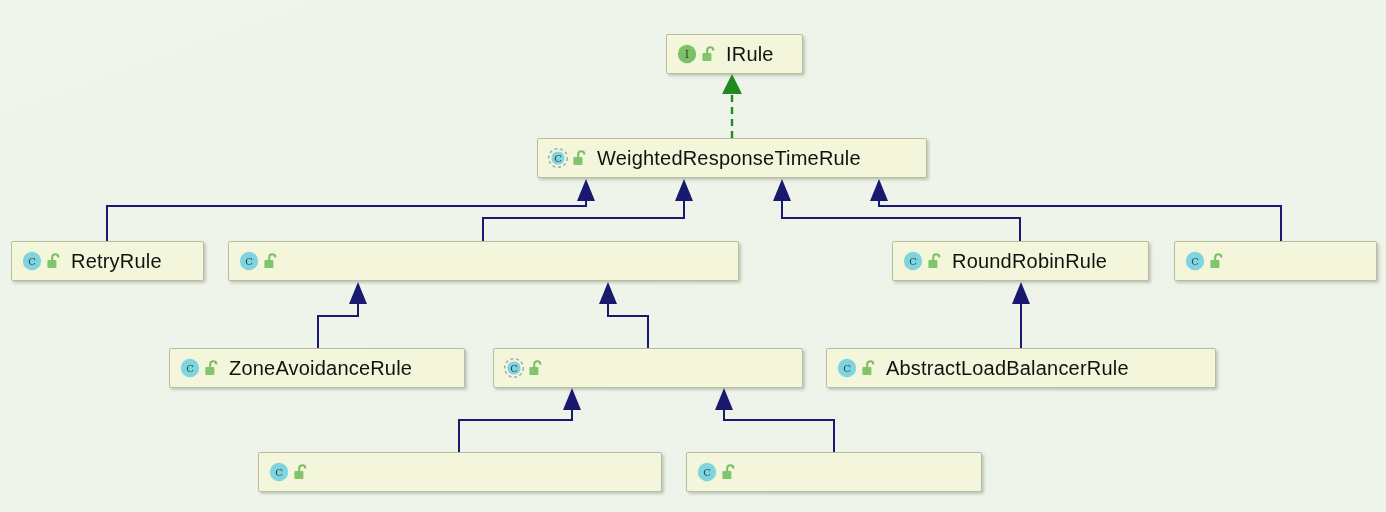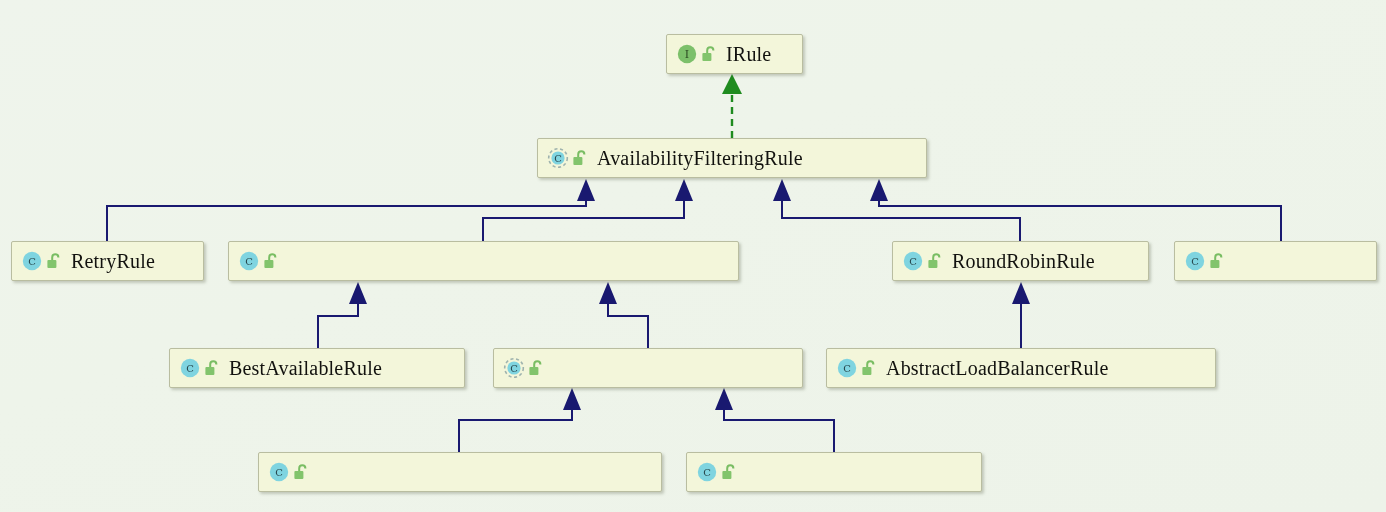--- a/index.html
+++ b/index.html
@@ -43,21 +43,21 @@
     display: inline-block;
     flex: 0 0 auto;
     line-height: 0;
   }
   .ico-type { margin-right: 3px; }
   .ico-lock { margin-right: 9px; }
   .node-label {
     font-size: 20px;
     letter-spacing: 0.2px;
     color: #12120f;
-    font-family: Liberation Serif, serif;
+    font-family: Liberation Sans, sans-serif;
   }
 </style>
 </head>
 <body>
 
 <div id="canvas">
 
   <svg id="edge-layer" width="1386" height="512" viewBox="0 0 1386 512">
 
     <g>
@@ -130,21 +130,21 @@
           <span class="ico ico-type"><svg width="22" height="22" viewBox="0 0 22 22">
               <circle cx="11" cy="11" r="9.3" fill="none" stroke="#9fb3ae" stroke-width="1.6" stroke-dasharray="3.1,2.6"></circle>
               <circle cx="11" cy="11" r="6.6" fill="#7fd4e0"></circle>
               <text x="11" y="15" text-anchor="middle" font-family="DejaVu Serif, Liberation Serif, serif" font-size="10" fill="#28484e">C</text>
             </svg></span>
           <span class="ico ico-lock"><svg width="16" height="18" viewBox="0 0 16 18">
               <path d="M6.2 8.2 V5.4 a3.1 3.1 0 0 1 6.2 0" fill="none" stroke="#79bd63" stroke-width="2"></path>
               <rect x="1.4" y="8" width="9" height="8" rx="1" fill="#82c46c"></rect>
             </svg></span>
         </span>
-        <span class="node-label">AvailabilityFilteringRule</span>
+        <span class="node-label">WeightedResponseTimeRule</span>
       </div>
       <div class="node" style="left: 11px; top: 241px; width: 193px;">
         <span class="node-icons">
           <span class="ico ico-type"><svg width="22" height="22" viewBox="0 0 22 22">
               <circle cx="11" cy="11" r="9.2" fill="#7fd4e0"></circle>
               <text x="11" y="15" text-anchor="middle" font-family="DejaVu Serif, Liberation Serif, serif" font-size="10" fill="#28484e">C</text>
             </svg></span>
           <span class="ico ico-lock"><svg width="16" height="18" viewBox="0 0 16 18">
               <path d="M6.2 8.2 V5.4 a3.1 3.1 0 0 1 6.2 0" fill="none" stroke="#79bd63" stroke-width="2"></path>
               <rect x="1.4" y="8" width="9" height="8" rx="1" fill="#82c46c"></rect>
@@ -193,21 +193,21 @@
         <span class="node-icons">
           <span class="ico ico-type"><svg width="22" height="22" viewBox="0 0 22 22">
               <circle cx="11" cy="11" r="9.2" fill="#7fd4e0"></circle>
               <text x="11" y="15" text-anchor="middle" font-family="DejaVu Serif, Liberation Serif, serif" font-size="10" fill="#28484e">C</text>
             </svg></span>
           <span class="ico ico-lock"><svg width="16" height="18" viewBox="0 0 16 18">
               <path d="M6.2 8.2 V5.4 a3.1 3.1 0 0 1 6.2 0" fill="none" stroke="#79bd63" stroke-width="2"></path>
               <rect x="1.4" y="8" width="9" height="8" rx="1" fill="#82c46c"></rect>
             </svg></span>
         </span>
-        <span class="node-label">BestAvailableRule</span>
+        <span class="node-label">ZoneAvoidanceRule</span>
       </div>
       <div class="node" style="left: 493px; top: 348px; width: 310px;">
         <span class="node-icons">
           <span class="ico ico-type"><svg width="22" height="22" viewBox="0 0 22 22">
               <circle cx="11" cy="11" r="9.3" fill="none" stroke="#9fb3ae" stroke-width="1.6" stroke-dasharray="3.1,2.6"></circle>
               <circle cx="11" cy="11" r="6.6" fill="#7fd4e0"></circle>
               <text x="11" y="15" text-anchor="middle" font-family="DejaVu Serif, Liberation Serif, serif" font-size="10" fill="#28484e">C</text>
             </svg></span>
           <span class="ico ico-lock"><svg width="16" height="18" viewBox="0 0 16 18">
               <path d="M6.2 8.2 V5.4 a3.1 3.1 0 0 1 6.2 0" fill="none" stroke="#79bd63" stroke-width="2"></path>

